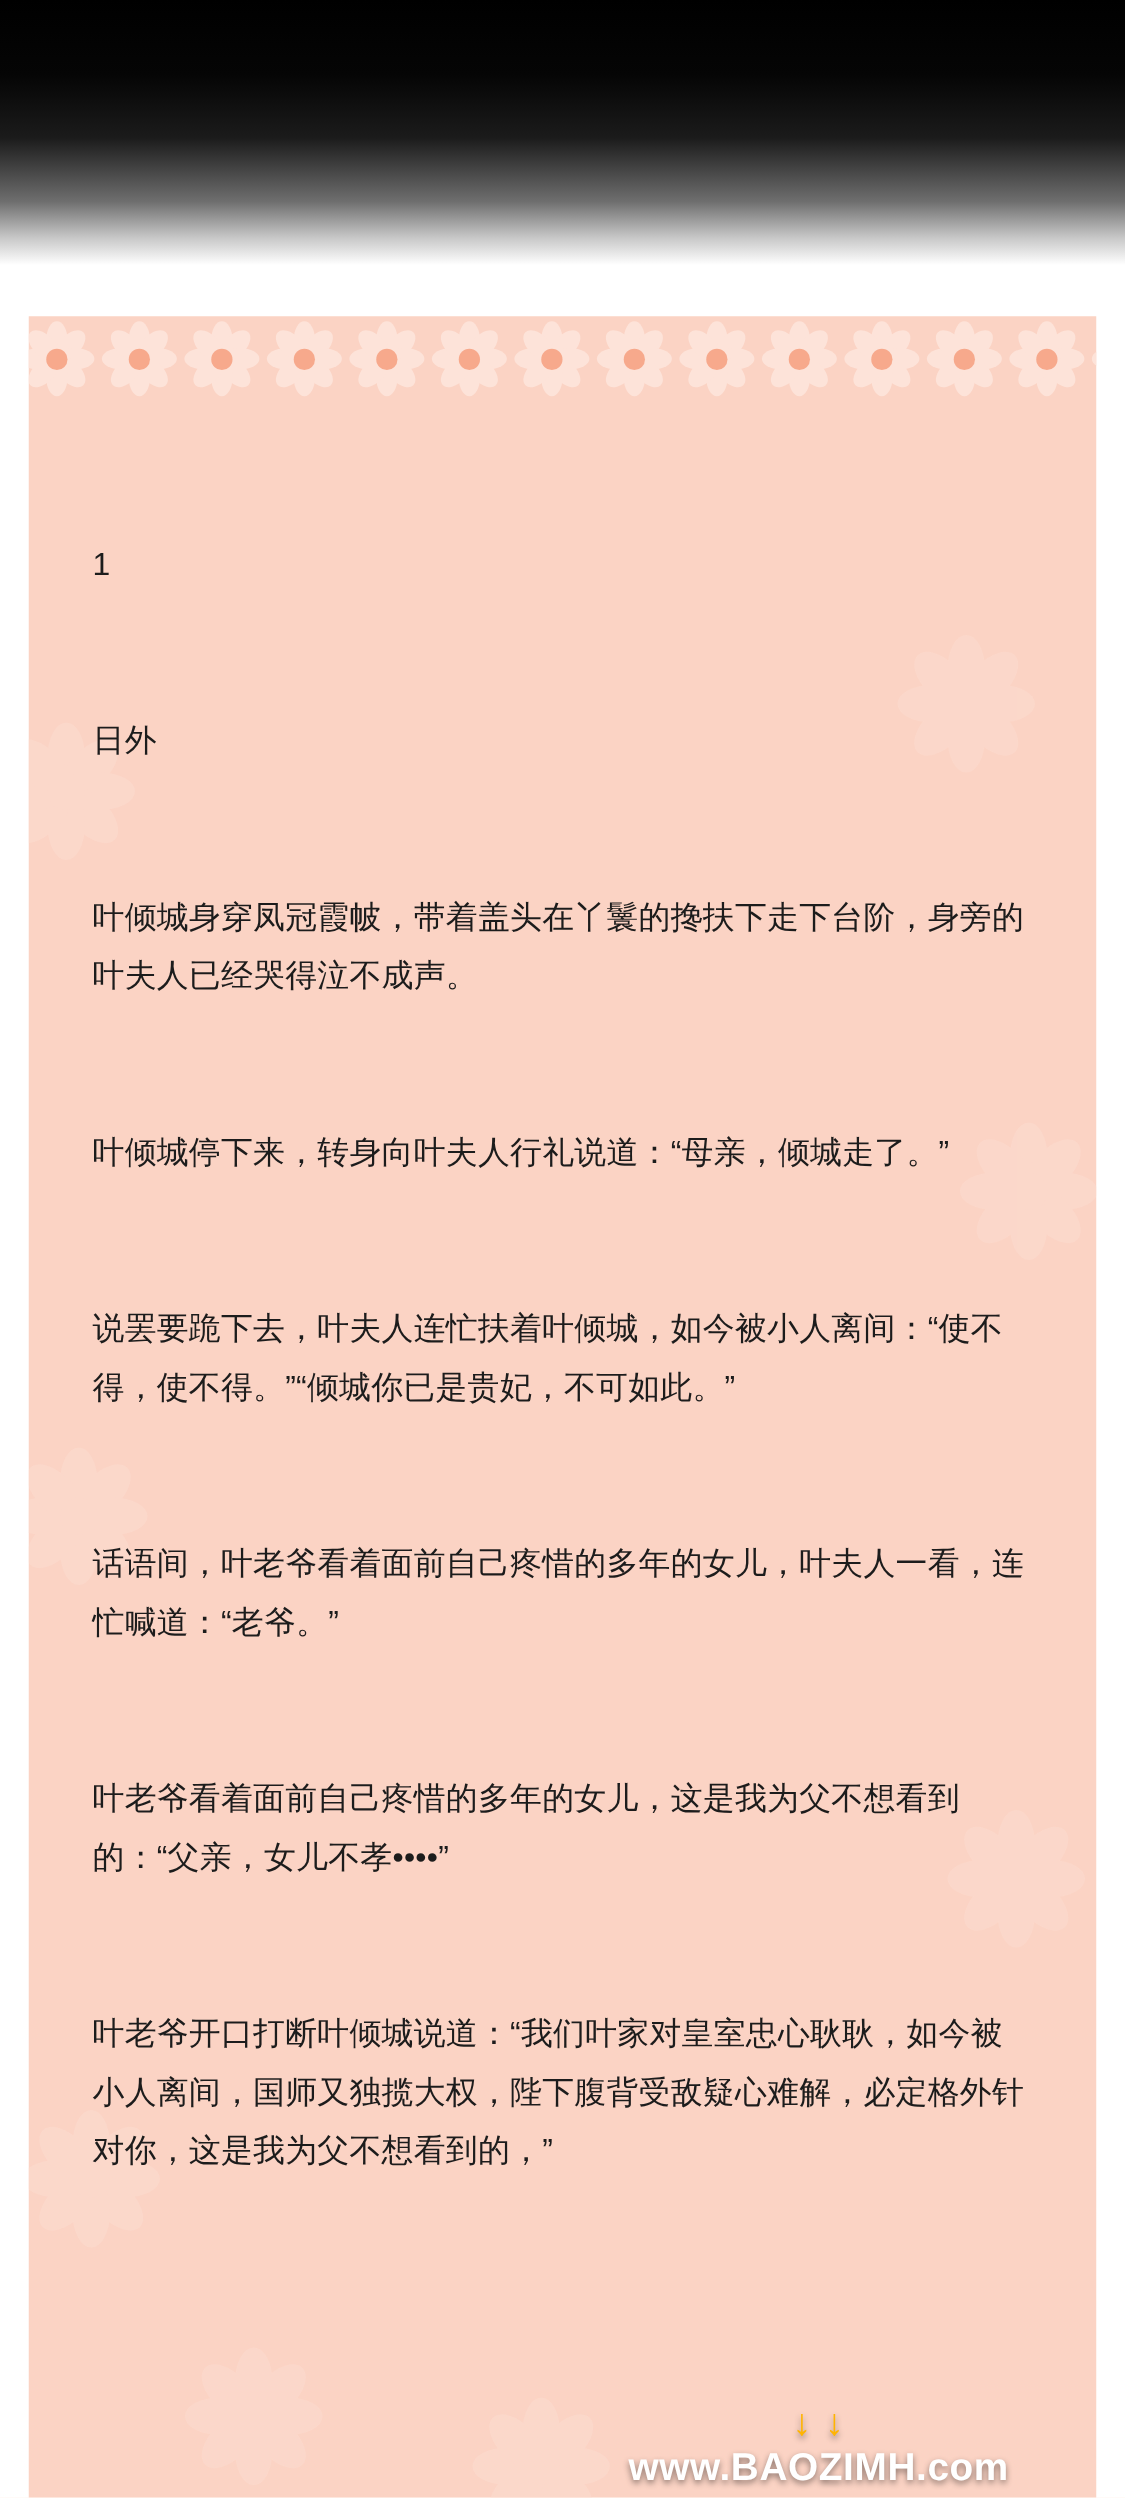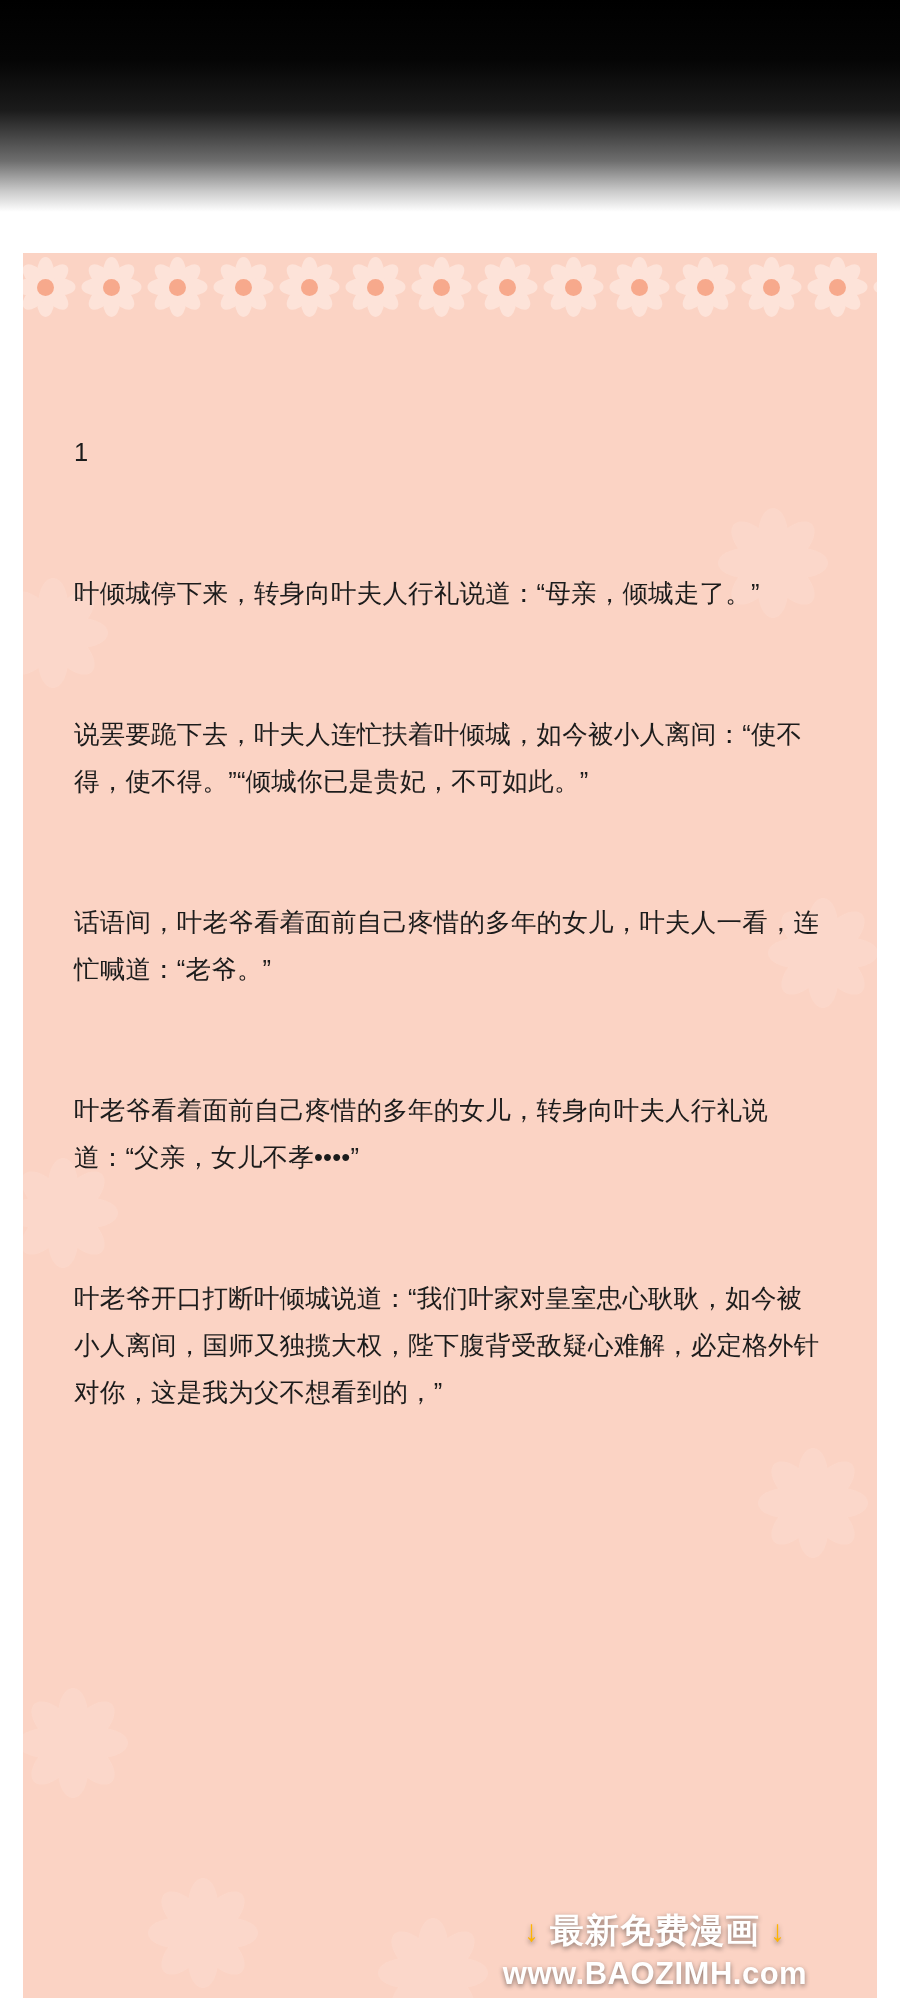--- a/index.html
+++ b/index.html
@@ -407,35 +407,36 @@
         <div class="petal" style="transform: rotate(135deg);"></div>
         <div class="petal" style="transform: rotate(180deg);"></div>
         <div class="petal" style="transform: rotate(225deg);"></div>
         <div class="petal" style="transform: rotate(270deg);"></div>
         <div class="petal" style="transform: rotate(315deg);"></div>
         <div class="center"></div>
       </div>
 
     <div class="text-block">
       <p>1</p>
+      <p>日外</p>
+      <p>叶倾城身穿凤冠霞帔，带着盖头在丫鬟的搀扶下走下台阶，身旁的叶夫人已经哭得泣不成声。</p>
       <p>叶倾城停下来，转身向叶夫人行礼说道：“母亲，倾城走了。”</p>
       <p>说罢要跪下去，叶夫人连忙扶着叶倾城，如今被小人离间：“使不得，使不得。”“倾城你已是贵妃，不可如此。”</p>
       <p>话语间，叶老爷看着面前自己疼惜的多年的女儿，叶夫人一看，连忙喊道：“老爷。”</p>
-      <p>叶老爷看着面前自己疼惜的多年的女儿，转身向叶夫人行礼说道：“父亲，女儿不孝••••”</p>
+      <p>叶老爷看着面前自己疼惜的多年的女儿，这是我为父不想看到的：“父亲，女儿不孝••••”</p>
       <p>叶老爷开口打断叶倾城说道：“我们叶家对皇室忠心耿耿，如今被小人离间，国师又独揽大权，陛下腹背受敌疑心难解，必定格外针对你，这是我为父不想看到的，”</p>
       
       
       
       
     </div>
 
   </div>
 
   <div class="watermark">
     <div class="wm-line1">
       <span class="wm-arrow">↓</span>
-      <span>最新免费漫画</span>
       <span class="wm-arrow">↓</span>
     </div>
     <div class="wm-line2">www.BAOZIMH.com</div>
   </div>
 
 </div>
 
 </body></html>

